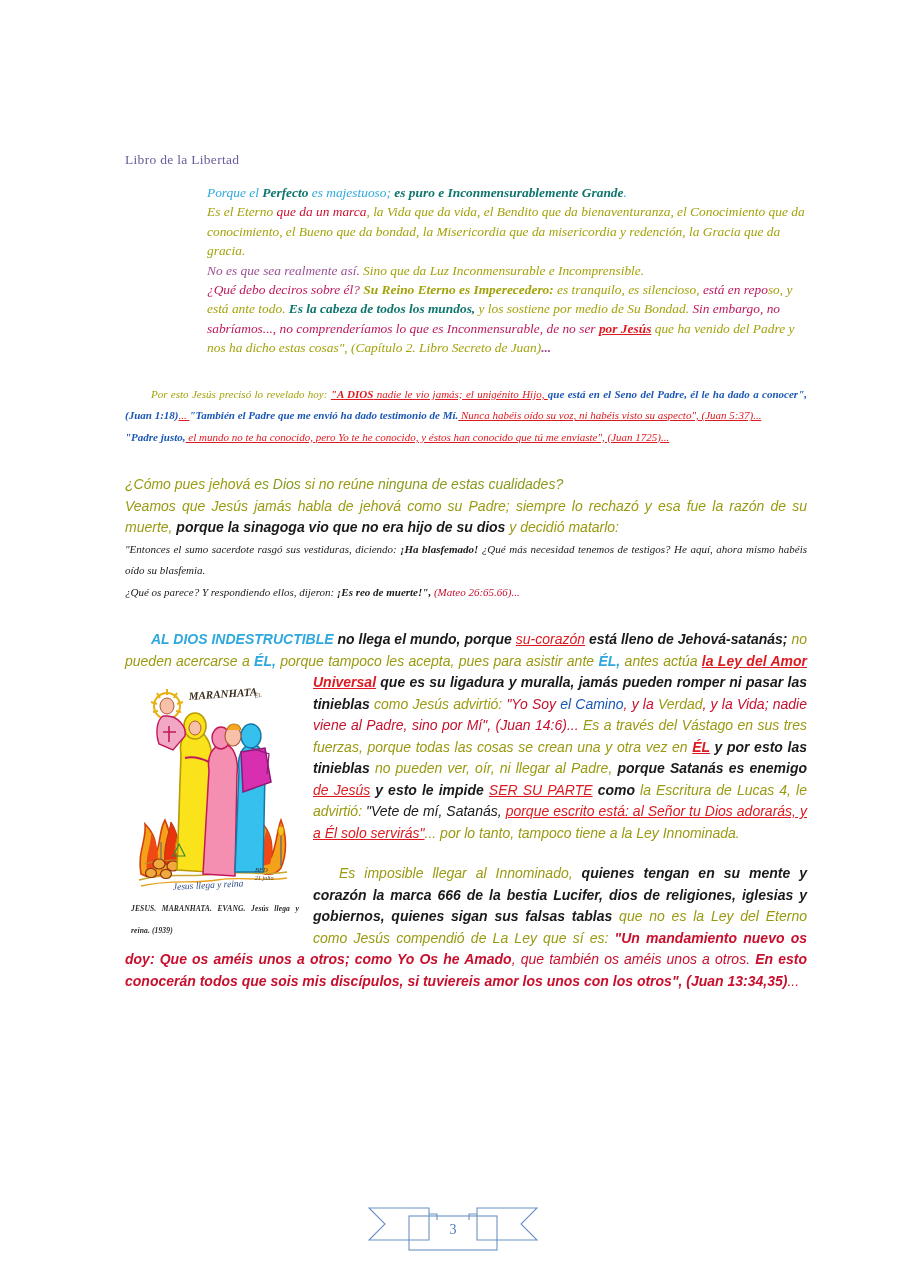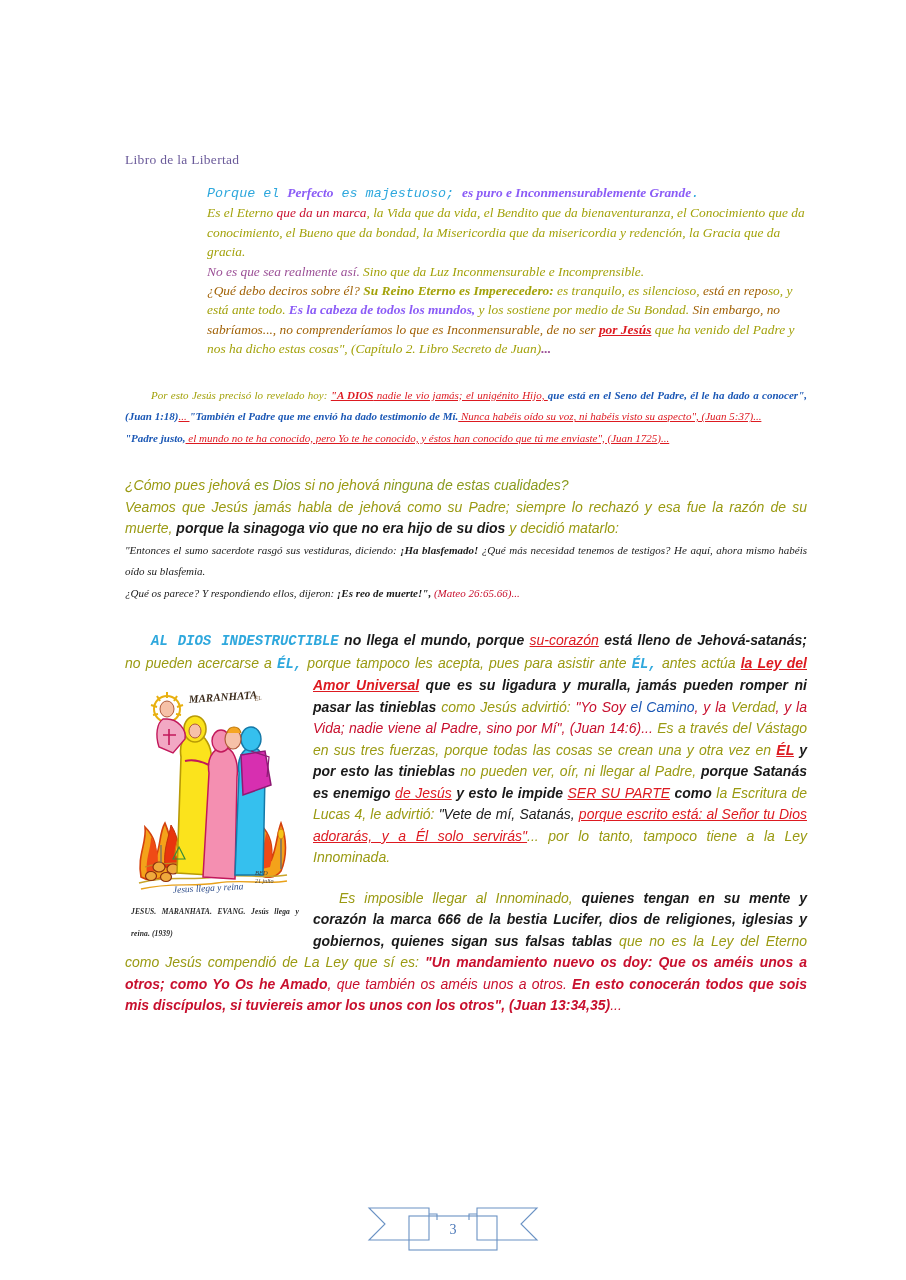--- a/index.html
+++ b/index.html
@@ -75,28 +75,28 @@
     text-align: justify;
   }
 
   .indent-first { text-indent: 26px; }
 
   
   .gap-lg { height: 26px; }
   .gap-md { height: 19px; }
 
   
-  .c-lightblue { color: #2fa8dd; font-family: Liberation Mono, monospace; }
-  .c-blue      { color: #8b5cf6; text-align: right; }
+  .c-lightblue { color: #2fa8dd; }
+  .c-blue      { color: #0f766e; text-align: right; }
   .c-blue-d    { color: #1a57b5; }
   .c-olive     { color: #a3a20b; }
   .c-olive2    { color: #9a9a12; }
   .c-red       { color: #dd1a21; text-decoration: underline; }
   .c-crimson   { color: #c8102e; }
-  .c-pink      { color: #a16207; }
+  .c-pink      { color: #be185d; }
   .c-purple    { color: #9b4f96; }
   .c-black     { color: #1a1a1a; }
   .c-green     { color: #8a9a1e; margin-top: 36px; }
 
   .b { font-weight: bold; }
 
   
   .figure {
     float: left;
     width: 168px;
@@ -161,21 +161,21 @@
     <div class="gap-lg"></div>
 
     <div class="blk serif-it-j indent-first">
       <span class="c-olive">Por esto Jesús precisó lo revelado hoy: </span><span class="c-red b">"A DIOS</span><span class="c-red"> nadie le vio jamás; el unigénito Hijo, </span><span class="c-blue-d b">que está en el Seno del Padre, él le ha dado a conocer", (Juan 1:18)</span><span class="c-red">... </span><span class="c-blue-d b">"También el Padre que me envió ha dado testimonio de Mí.</span><span class="c-red"> Nunca habéis oído su voz, ni habéis visto su aspecto", (Juan 5:37)...</span><br>
       <span class="c-blue-d b">"Padre justo,</span><span class="c-red"> el mundo no te ha conocido, pero Yo te he conocido, y éstos han conocido que tú me enviaste", (Juan 1725)...</span>
     </div>
 
     <div class="gap-lg"></div>
 
     <div class="blk sans-it">
-      <span class="c-olive2">¿Cómo pues jehová </span><span class="c-green">es Dios</span><span class="c-olive2"> si no jehová </span><span class="c-green">ninguna de estas cualidades?</span><br>
+      <span class="c-olive2">¿Cómo pues jehová </span><span class="c-green">es Dios</span><span class="c-olive2"> si no reúne </span><span class="c-green">ninguna de estas cualidades?</span><br>
       <span class="c-olive2">Veamos que Jesús jamás habla de jehová como su Padre; siempre lo rechazó y esa fue la razón de su muerte,</span><span class="c-black b"> porque la sinagoga vio que no era hijo de su dios </span><span class="c-olive2">y decidió matarlo:</span>
     </div>
     <div class="blk serif-it-j">
       <span class="c-black">"Entonces el sumo sacerdote rasgó sus vestiduras, diciendo: </span><span class="c-black b">¡Ha blasfemado!</span><span class="c-black"> ¿Qué más necesidad tenemos de testigos? He aquí, ahora mismo habéis oído su blasfemia.</span><br>
       <span class="c-black">¿Qué os parece? Y respondiendo ellos, dijeron: </span><span class="c-black b">¡Es reo de muerte!",</span><span class="c-crimson"> (Mateo 26:65.66)...</span>
     </div>
 
     <div class="gap-lg"></div>
 
     <div class="blk sans-it indent-first">

